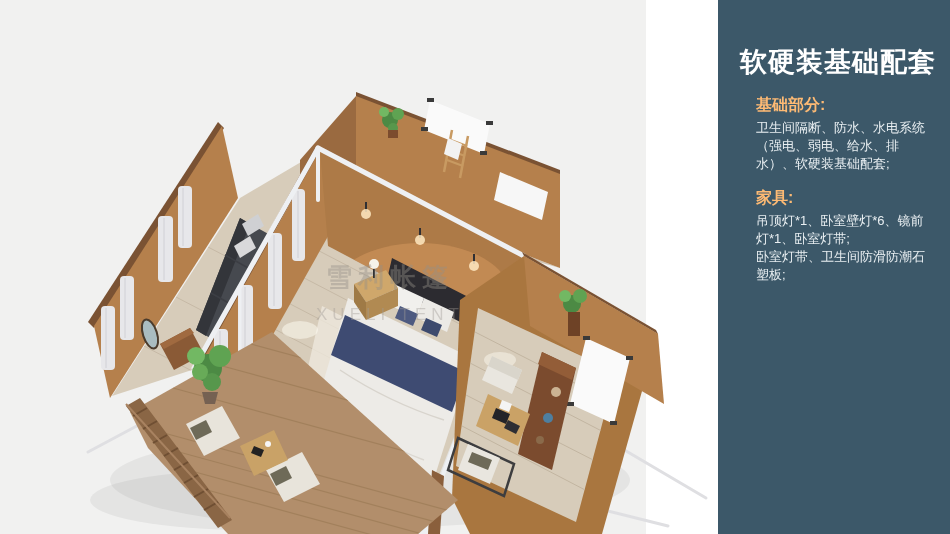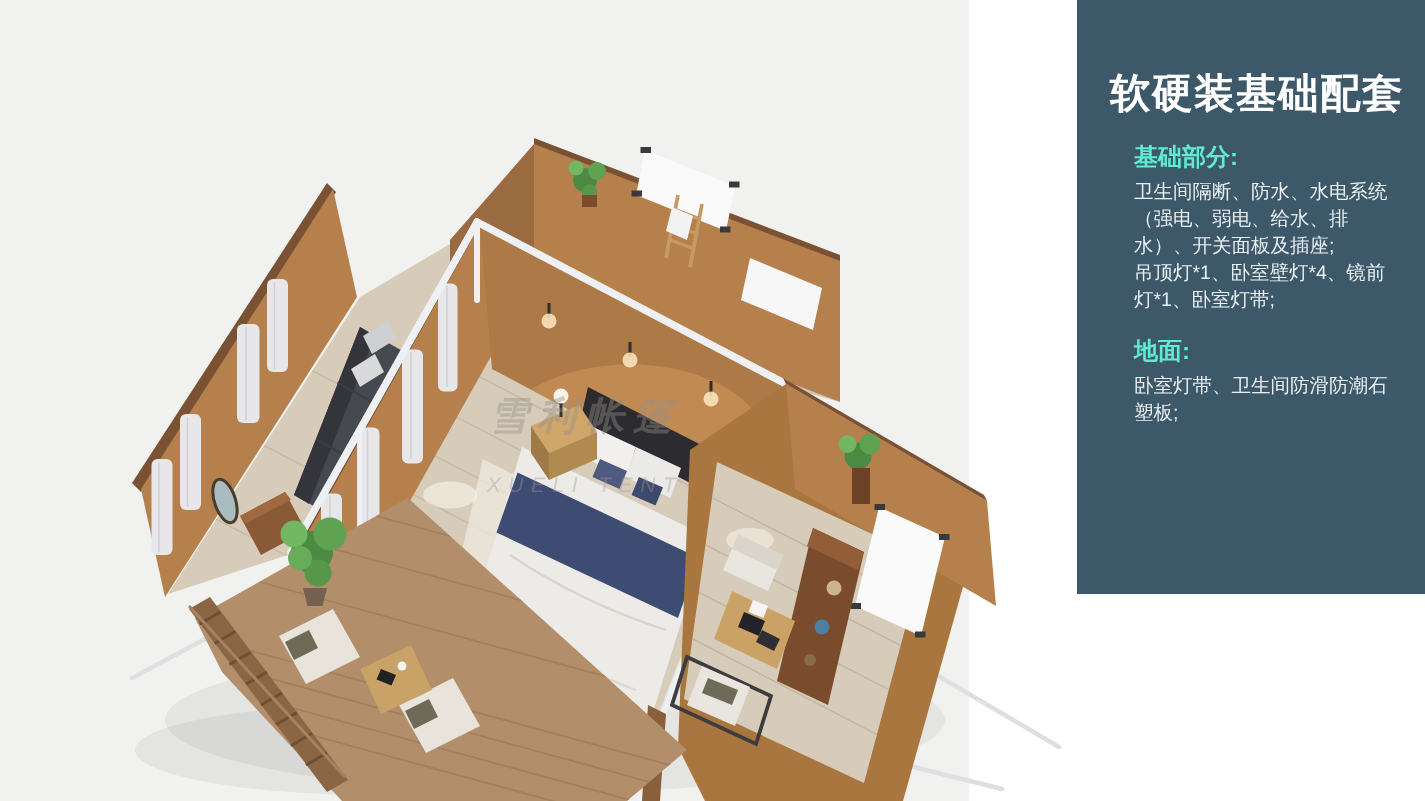--- a/index.html
+++ b/index.html
@@ -1,27 +1,27 @@
 <!DOCTYPE html>
 <html style="--sidebar-bg: #3c5869; --canvas-bg: #f1f1f0; --wall-tan: #b5804c; --wall-dark: #8a5c38; --floor-wood: #d7ccba; --deck-wood: #b28e6b; --frame-white: #eef0f3; --bedding-navy: #3e4b72; --curtain-white: #e7e7ea; --curtain-teal: #355864; --plant-green: #5fa352;"><head>
 <meta charset="utf-8">
 <style>
   html,body{margin:0;padding:0;background:#ffffff;}
   .stage{position:relative;width:950px;height:534px;overflow:hidden;
          font-family:"Liberation Sans","DejaVu Sans",sans-serif;}
-  .render-area{position:absolute;left:0;top:0;width:646px;height:534px;background:var(--canvas-bg,#f1f1f0);font-style:italic;}
+  .render-area{position:absolute;left:0;top:0;width:646px;height:534px;background:var(--canvas-bg,#f1f1f0);}
   .render-area svg{display:block;width:718px;height:534px;}
   .watermark{position:absolute;left:298px;top:260px;width:184px;text-align:center;pointer-events:none;}
   .wm-cn{font-size:26px;font-weight:bold;letter-spacing:6px;color:rgba(148,142,136,.42);}
-  .wm-en{font-size:14px;letter-spacing:5px;margin-top:20px;color:rgba(160,155,150,.40);}
-  .sidebar{position:absolute;left:718px;top:0;width:232px;height:396px;background:var(--sidebar-bg,#3c5869);
+  .wm-en{font-size:17px;letter-spacing:5px;margin-top:10px;color:rgba(160,155,150,.40);}
+  .sidebar{position:absolute;left:718px;top:0;width:232px;height:534px;background:var(--sidebar-bg,#3c5869);
            color:#eef3f5;box-sizing:border-box;}
   .sidebar h1{font-size:27px;line-height:1.25;font-weight:bold;color:#ffffff;margin:46px 8px 0 22px;letter-spacing:1px;}
   .sections{margin:12px 14px 0 38px;}
-  .sec h2{font-size:16px;font-weight:bold;color:#5eead4;margin:15px 0 3px 0;}
+  .sec h2{font-size:16px;font-weight:bold;color:#fdba74;margin:15px 0 3px 0;}
   .sec p{font-size:13px;line-height:18px;margin:0;color:#e9eff2;}
 </style>
 </head>
 <body>
 
 <div class="stage">
 
   <div class="render-area">
     <svg viewBox="0 0 718 534" aria-hidden="true">
       <defs>
@@ -326,26 +326,26 @@
       <div class="wm-cn">雪利帐篷</div>
       <div class="wm-en">XUELI TENT</div>
     </div>
   </div>
 
   <aside class="sidebar">
     <h1>软硬装基础配套</h1>
     <div class="sections">
       <div class="sec">
         <h2>基础部分:</h2>
-        <p>卫生间隔断、防水、水电系统（强电、弱电、给水、排水）、开关面板及插座;</p>
+        <p>卫生间隔断、防水、水电系统（强电、弱电、给水、排水）、软硬装基础配套;</p>
       </div>
       <div class="sec">
+        <h2>家具:</h2>
       </div>
       <div class="sec">
-        <p>吊顶灯*1、卧室壁灯*4、镜前灯*1、卧室灯带;</p>
+        <p>吊顶灯*1、卧室壁灯*6、镜前灯*1、卧室灯带;</p>
       </div>
       <div class="sec">
-        <h2>地面:</h2>
         <p>卧室灯带、卫生间防滑防潮石塑板;</p>
       </div>
     </div>
   </aside>
 </div>
 
 </body></html>

